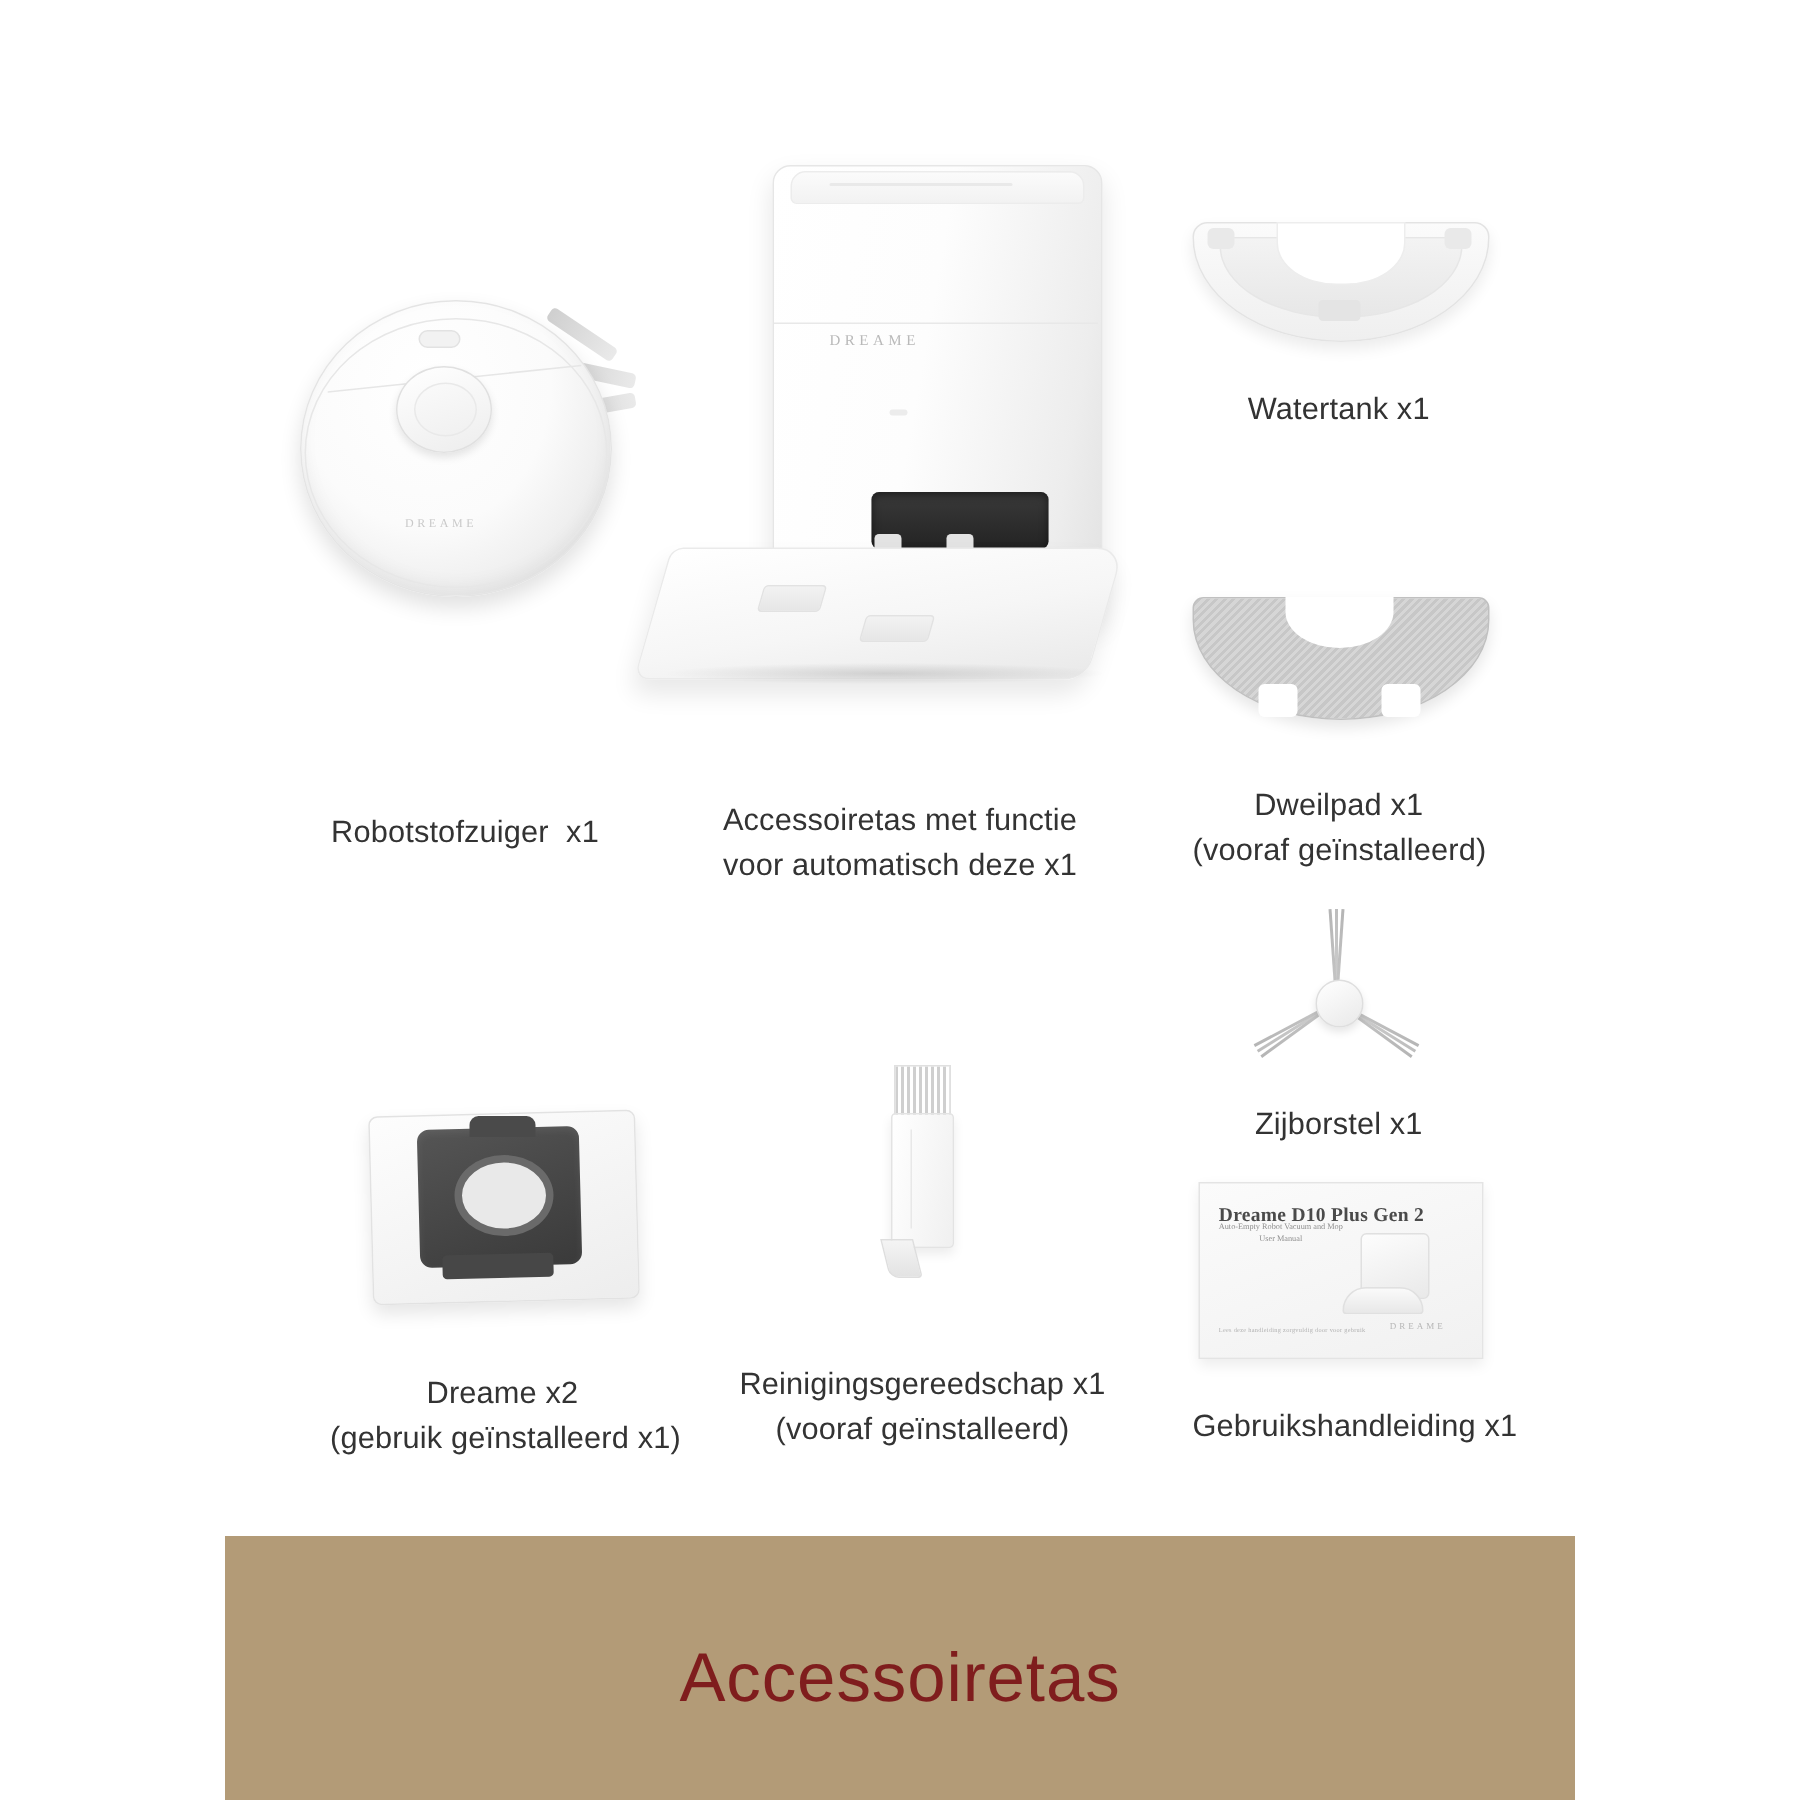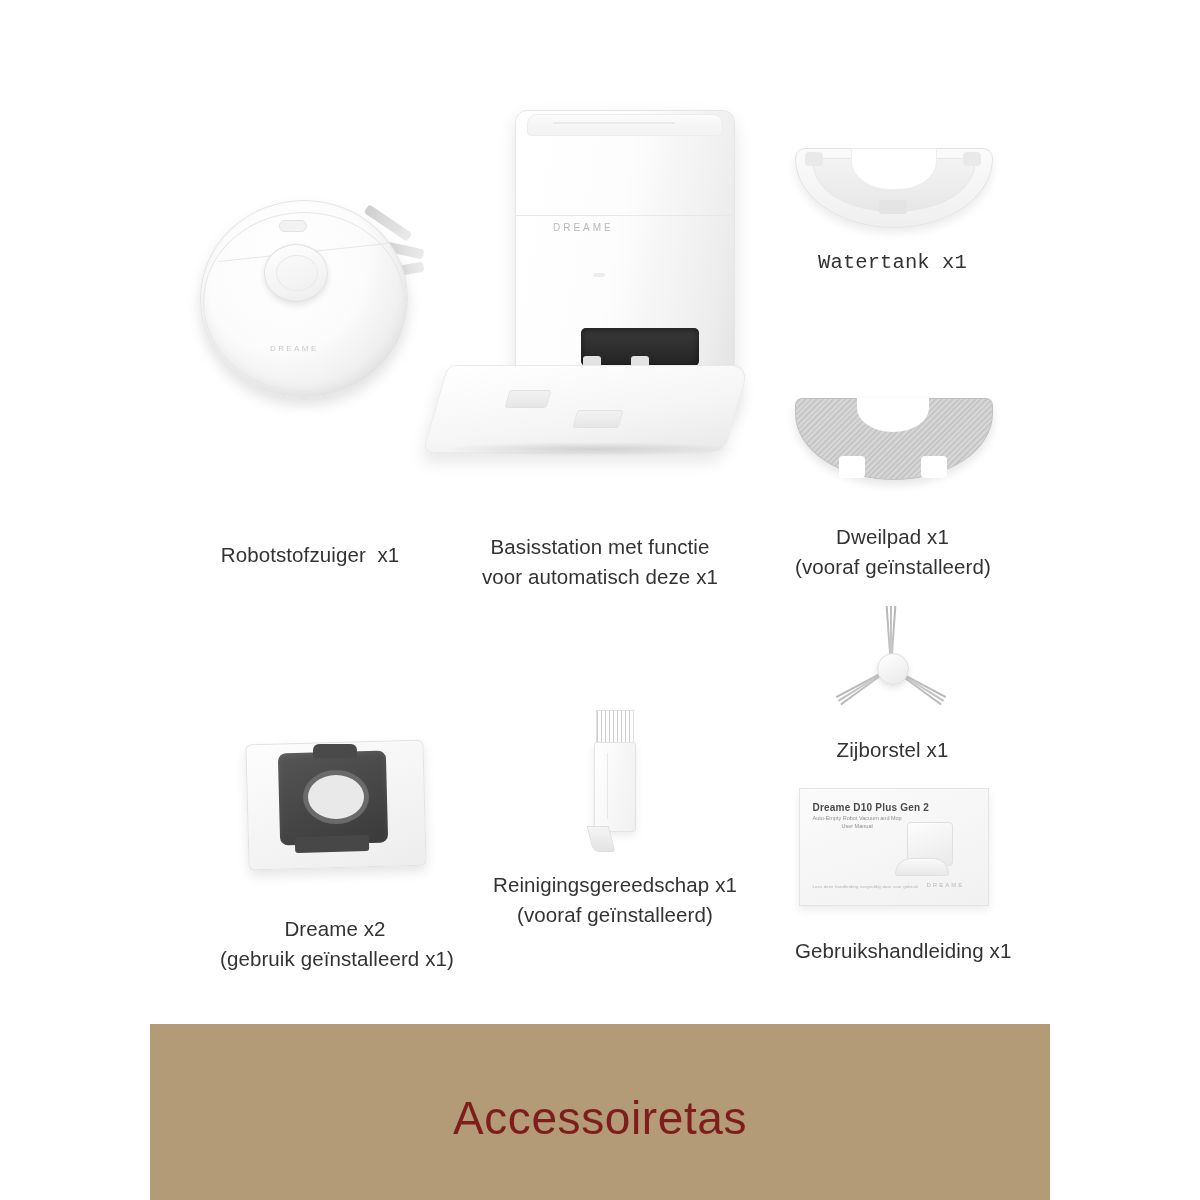--- a/index.html
+++ b/index.html
@@ -31,20 +31,21 @@
   .item .caption {
     font-size: 20.5px;
     line-height: 30px;
     color: #333;
     white-space: pre;
     letter-spacing: 0.1px;
   }
   .art {
     position: relative;
     margin: 0 auto;
+    font-family: Liberation Serif, serif;
   }
 
   
   .robot-wrap { width: 220px; height: 220px; }
   .robot-body {
     position: absolute;
     left: 0; top: 0;
     width: 206px; height: 196px;
     border-radius: 50%;
     background: radial-gradient(ellipse at 40% 28%, #ffffff 0%, #fbfbfb 48%, #ebebeb 78%, #dcdcdc 100%);
@@ -376,21 +377,21 @@
     position: absolute;
     left: 0; top: 0;
     width: 188px; height: 116px;
     background: linear-gradient(160deg, #fbfbfb, #f1f1f1);
     border: 1px solid #e4e4e4;
     box-shadow: 0 4px 9px rgba(0,0,0,0.08);
   }
   .manual-title {
     position: absolute;
     left: 14px; top: 14px;
-    font-size: 10px;
+    font-size: 13px;
     font-weight: bold;
     color: #4a4a4a;
     letter-spacing: 0.2px;
   }
   .manual-sub {
     position: absolute;
     left: 14px; top: 26px;
     font-size: 5.5px;
     line-height: 8px;
     color: #8f8f8f;
@@ -475,34 +476,34 @@
       <div class="base-brand">DREAME</div>
       <div class="base-dot"></div>
       <div class="base-window"></div>
       <div class="base-foot f1"></div>
       <div class="base-foot f2"></div>
       <div class="base-ramp"></div>
       <div class="ramp-slot s1"></div>
       <div class="ramp-slot s2"></div>
       <div class="base-shadow"></div>
     </div>
-    <div class="caption" style="margin-top:62px;">Basisstation met functie</div>
+    <div class="caption" style="margin-top:62px;">Accessoiretas met functie</div>
     <div class="caption">voor automatisch deze x1</div>
   </div>
 
   <div class="item" style="left:795px; top:138px; width:195px;">
     <div class="art tank-wrap">
       <div class="tank-body"></div>
       <div class="tank-inner"></div>
       <div class="tank-cut"></div>
       <div class="tank-cap c1"></div>
       <div class="tank-cap c2"></div>
       <div class="tank-tab"></div>
     </div>
-    <div class="caption" style="font-family:Liberation Mono, monospace;">Watertank x1</div>
+    <div class="caption" style="margin-top:10px;">Watertank x1</div>
   </div>
 
   <div class="item" style="left:795px; top:390px; width:195px;">
     <div class="art mop-wrap">
       <div class="mop-body"></div>
       <div class="mop-notch"></div>
       <div class="mop-foot m1"></div>
       <div class="mop-foot m2"></div>
     </div>
     <div class="caption" style="margin-top:22px;">Dweilpad x1</div>
@@ -536,21 +537,21 @@
     <div class="caption" style="margin-top:34px;">Dreame x2</div>
     <div class="caption">(gebruik geïnstalleerd x1)</div>
   </div>
 
   <div class="item" style="left:490px; top:710px; width:250px;">
     <div class="art tool-wrap" style="width:110px;">
       <div class="tool-comb"></div>
       <div class="tool-body"></div>
       <div class="tool-blade"></div>
     </div>
-    <div class="caption" style="">Reinigingsgereedschap x1</div>
+    <div class="caption" style="margin-top:38px;">Reinigingsgereedschap x1</div>
     <div class="caption">(vooraf geïnstalleerd)</div>
   </div>
 
   <div class="item" style="left:795px; top:788px; width:195px;">
     <div class="art manual-wrap" style="width:188px;">
       <div class="manual-page"></div>
       <div class="manual-title">Dreame D10 Plus Gen 2</div>
       <div class="manual-sub">Auto-Empty Robot Vacuum and Mop
 User Manual</div>
       <div class="manual-device"></div>

